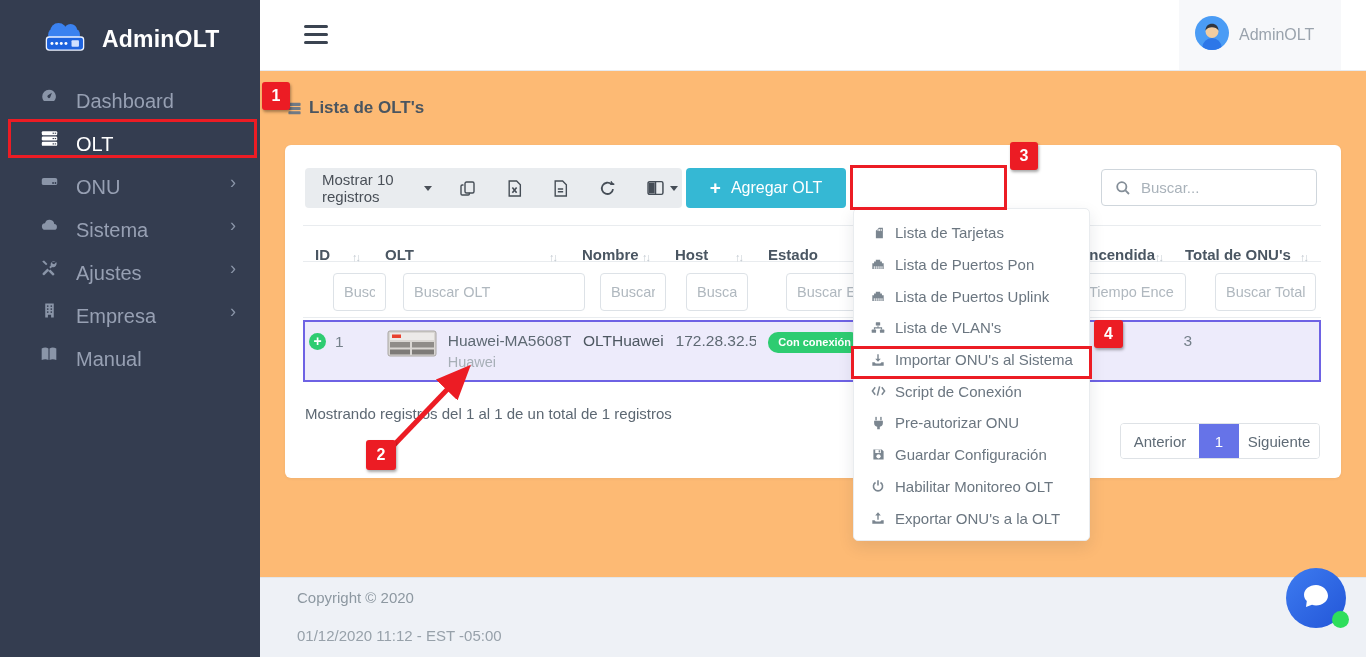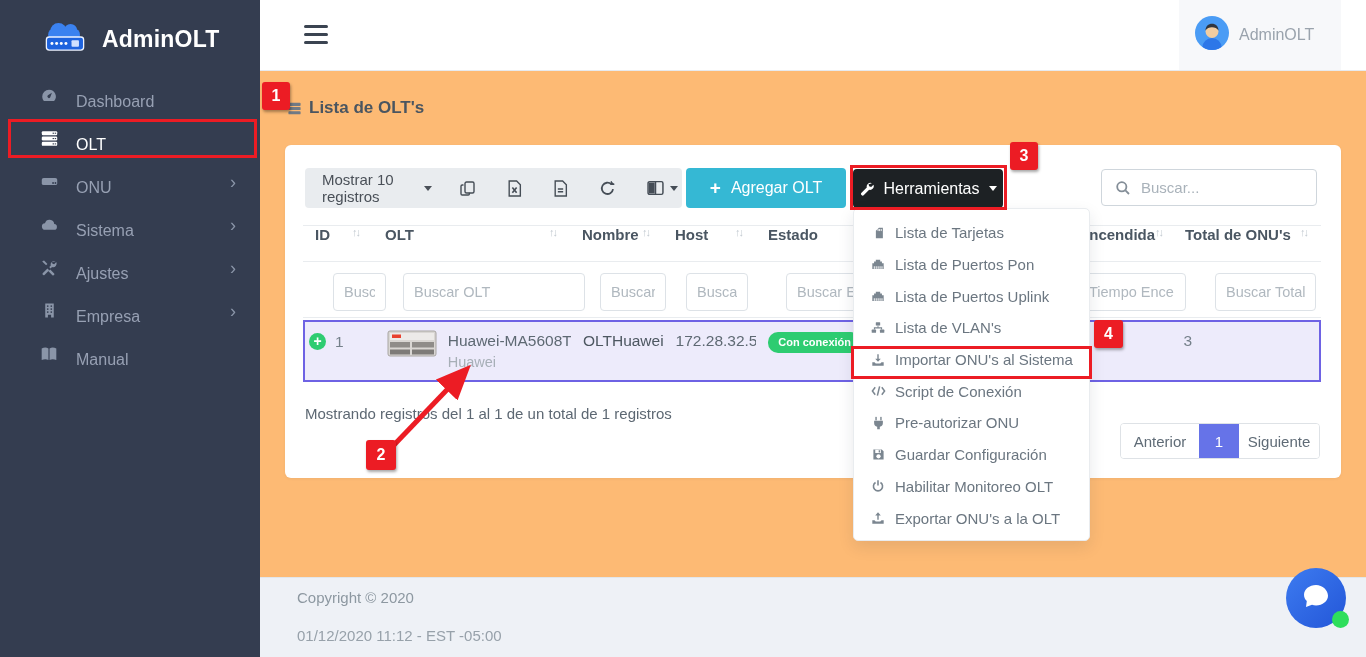--- a/index.html
+++ b/index.html
@@ -8,21 +8,21 @@
 
   
   #sidebar { position:absolute; left:0; top:0; width:260px; height:657px;
     background:var(--sidebar,#343d50); z-index:5; }
   .brand { display:flex; align-items:center; gap:10px; padding:18px 0 14px 38px; }
   .brand-name { color:#fff; font-size:23px; font-weight:bold; letter-spacing:.2px; }
   .nav-item { display:flex; align-items:center; height:43px; padding:0 24px 0 38px;
     cursor:pointer; position:relative; }
   .nav-ico { width:22px; display:flex; justify-content:center; color:#8a95a8; flex:none; }
   .nav-item.active .nav-ico { color:#fff; }
-  .nav-label { margin-left:16px; font-size:16px; color:#97a0b3;margin-top:12px; }
+  .nav-label { margin-left:16px; font-size:20px; color:#97a0b3;margin-top:12px; }
   .nav-item.active .nav-label { color:#fff; }
   .nav-chevron { margin-left:auto; color:#8a95a8; font-size:18px; line-height:1; }
 
   
   #topbar { position:absolute; left:260px; top:0; width:1106px; height:71px;
     background:#fff; border-bottom:1px solid #e7eaee; z-index:4; }
   #hamburger { position:absolute; left:44px; top:25px; width:24px; cursor:pointer; }
   #hamburger span { display:block; height:3px; background:#3b4451; border-radius:2px; margin-bottom:5px; }
   #userblock { position:absolute; right:25px; top:0; height:70px; width:162px;
     background:#f7f8fa; display:flex; align-items:center; gap:10px; padding-left:16px; cursor:pointer; }
@@ -61,21 +61,21 @@
   #search-input { border:none; outline:none; font-size:15px; color:#495057; width:160px;
     font-family:inherit; background:transparent; }
   #search-input::placeholder { color:#a9b2ba; }
 
   
   .cols { display:flex; }
   .c0{width:70px;} .c1{width:197px;} .c2{width:93px;} .c3{width:93px;}
   .c4{width:254px;} .c5{width:163px;} .c6{width:148px;}
   #thead { position:absolute; left:18px; top:80px; width:1018px; height:37px;
     border-top:1px solid #e9ecef; border-bottom:1px solid #e9ecef; }
-  .th { display:flex; align-items:flex-start; justify-content:space-between;
+  .th { display:flex; align-items:flex-end; justify-content:space-between;
     padding:0 14px 0 12px; font-size:15px; font-weight:bold; color:#4a5662; height:37px;
     cursor:pointer; white-space:nowrap; overflow:hidden; }
   .sort { font-size:11px; color:#c3cad1; letter-spacing:-2px; flex:none; }
   #filters { position:absolute; left:18px; top:117px; width:1018px; height:56px;
     border-bottom:1px solid #e9ecef; }
   .filter-in { position:absolute; top:11px; height:38px; border:1px solid #dde2e7;
     border-radius:4px; padding:0 10px; font-size:14.5px; color:#495057; font-family:inherit;
     background:#fff; outline:none; }
   .filter-in::placeholder { color:#b0b8bf; }
 
@@ -321,29 +321,20 @@
           <span class="caret" style="margin-left:6px"></span>
         </button>
       </span>
     </div>
 
     <button id="btn-add">
       <span style="font-size:19px;font-weight:bold;">+</span>
       <span>Agregar OLT</span>
     </button>
 
-    <button id="btn-tools">
-      <span style="display:flex">
-        <svg width="15" height="15" viewBox="0 0 16 16" fill="#fff">
-          <path d="M13.8 2.3a4 4 0 0 0-5.5 4.6L2.7 12.5a1.75 1.75 0 1 0 2.5 2.5l5.6-5.6a4 4 0 0 0 4.6-5.5L13 6.3l-2.2-.6-.6-2.2z"></path>
-        </svg>
-      </span>
-      <span>Herramientas</span>
-      <span class="caret"></span>
-    </button>
 
     <div id="search-box">
       <span style="display:flex">
         <svg width="16" height="16" viewBox="0 0 16 16" fill="none" stroke="#848e98" stroke-width="1.8">
           <circle cx="6.8" cy="6.8" r="4.6"></circle>
             <path d="M10.4 10.4 14 14"></path>
         </svg>
       </span>
       <input id="search-input" placeholder="Buscar..." style="">
     </div>

